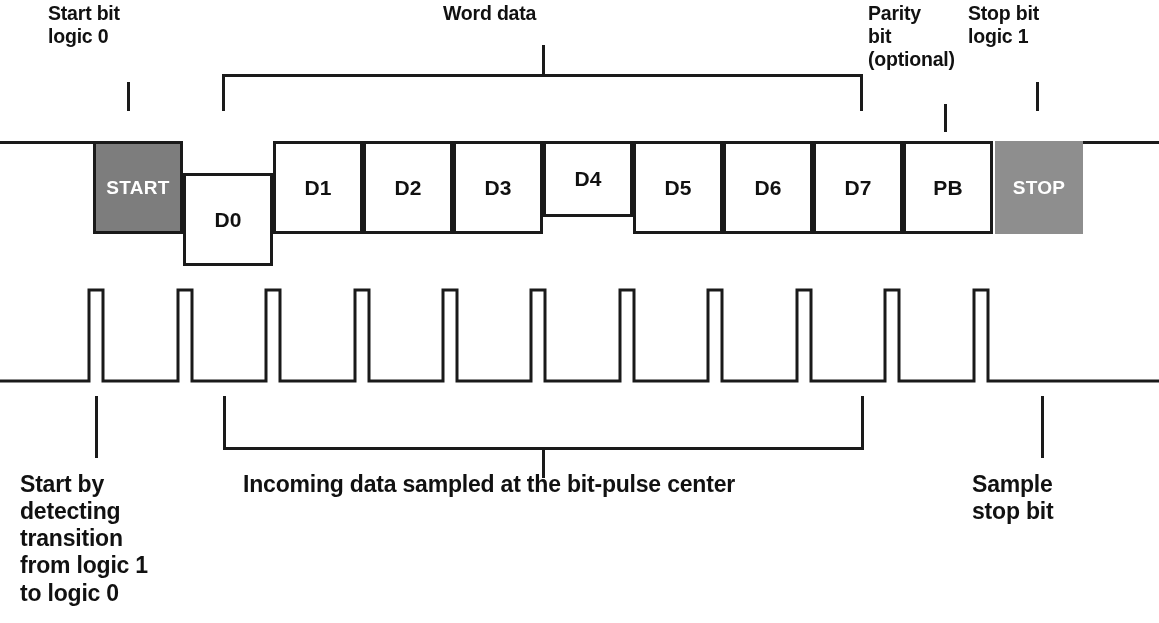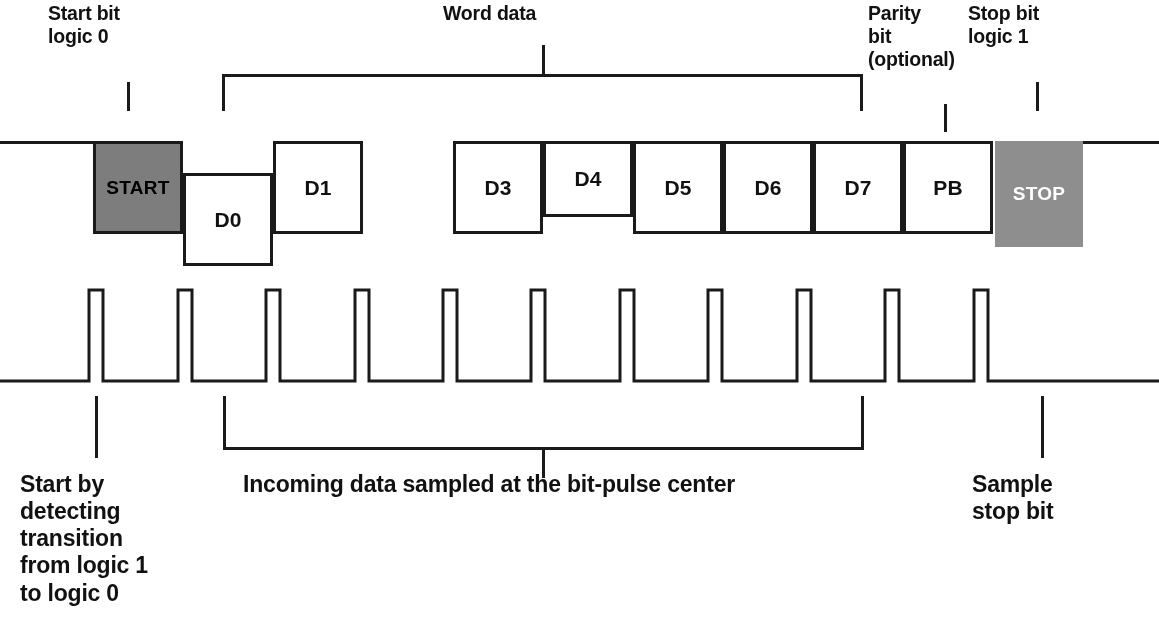--- a/index.html
+++ b/index.html
@@ -50,21 +50,21 @@
     align-items:center;
     justify-content:center;
     font-weight:bold;
     font-size:21px;
     color:#111111;
     background:#ffffff;
     letter-spacing:0.2px;
   }
   .cell.start{
     background:#7d7d7d;
-    color:#000000;
+    color:#ffffff;
     font-size:19px;
     letter-spacing:0.3px;
   }
   .cell.stop{
     background:#8e8e8e;
     color:#ffffff;
     border:none;
     font-size:19px;
     letter-spacing:0.3px;
   }
@@ -99,27 +99,28 @@
   <div class="tick" style="left:1036px;top:82px;height:29px;"></div>
 
   <div class="hline" style="left:0px;top:141px;width:96px;"></div>
 
   <div class="hline" style="left:1083px;top:141px;width:76px;"></div>
 
   <div id="frame-row" style="left:0px;top:0px;width:1159px;height:623px;">
       <div class="cell start" style="left: 93px; top: 141px; width: 90px; height: 93px;">START</div>
       <div class="cell" style="left: 183px; top: 141px; width: 90px; height: 93px; margin-top: 32px;">D0</div>
       <div class="cell" style="left: 273px; top: 141px; width: 90px; height: 93px;">D1</div>
+      <div class="cell" style="left: 363px; top: 141px; width: 90px; height: 93px;">D2</div>
       <div class="cell" style="left: 453px; top: 141px; width: 90px; height: 93px;">D3</div>
       <div class="cell" style="left: 543px; top: 141px; width: 90px; height: 76px;">D4</div>
       <div class="cell" style="left: 633px; top: 141px; width: 90px; height: 93px;">D5</div>
       <div class="cell" style="left: 723px; top: 141px; width: 90px; height: 93px;">D6</div>
       <div class="cell" style="left: 813px; top: 141px; width: 90px; height: 93px;">D7</div>
       <div class="cell" style="left: 903px; top: 141px; width: 90px; height: 93px;">PB</div>
-      <div class="cell stop" style="left: 995px; top: 141px; width: 88px; height: 106px;">STOP</div>
+      <div class="cell stop" style="left: 995px; top: 141px; width: 88px; height: 93px;">STOP</div>
     </div>
 
   <div class="pulsewrap">
     <svg width="1159" height="623" viewBox="0 0 1159 623" aria-hidden="true">
       <g id="pulse-train-path" fill="none" stroke="#1a1a1a" stroke-width="3" stroke-linejoin="miter" stroke-linecap="butt">
           <path d="M 0 381 L 89 381 L 89 290 L 103 290 L 103 381 L 178 381 L 178 290 L 192 290 L 192 381 L 266 381 L 266 290 L 280 290 L 280 381 L 355 381 L 355 290 L 369 290 L 369 381 L 443 381 L 443 290 L 457 290 L 457 381 L 531 381 L 531 290 L 545 290 L 545 381 L 620 381 L 620 290 L 634 290 L 634 381 L 708 381 L 708 290 L 722 290 L 722 381 L 797 381 L 797 290 L 811 290 L 811 381 L 885 381 L 885 290 L 899 290 L 899 381 L 974 381 L 974 290 L 988 290 L 988 381 L 1159 381" fill="none" stroke="#1a1a1a" stroke-width="3"></path>
         </g>
     </svg>
   </div>
 

